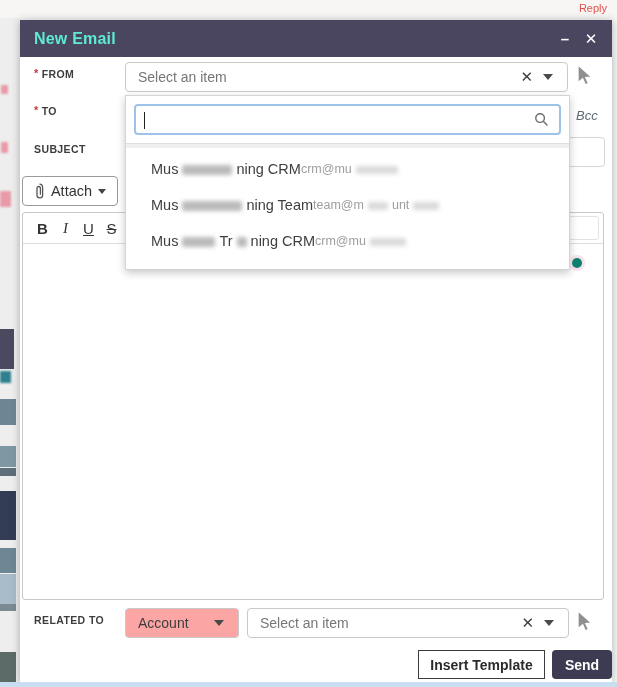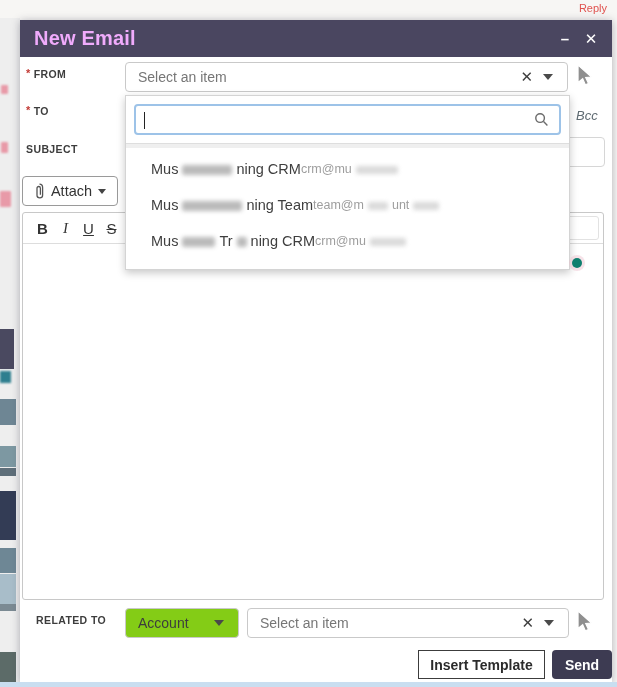--- a/index.html
+++ b/index.html
@@ -15,37 +15,37 @@
   .left-strip{position:absolute;left:0;top:18px;width:20px;height:669px;background:#eeeeee;}
   .frag{position:absolute;}
   .reply-link{position:absolute;top:2px;right:10px;font-size:11px;color:var(--reply-red);padding-left:8px;}
   .bottom-strip{position:absolute;left:0;top:682px;width:617px;height:5px;background:var(--bottom-strip);z-index:40;}
 
   
   .modal{position:absolute;left:20px;top:20px;width:592px;height:662px;background:#fff;
          box-shadow:0 1px 8px rgba(40,40,60,.35);}
   .modal-header{position:absolute;left:0;top:0;width:592px;height:37px;background:var(--header-bg);
                 display:flex;align-items:center;}
-  .modal-title{color:#f0abfc;font-size:20px;font-weight:600;padding-left:14px;letter-spacing:.2px;}
+  .modal-title{color:#5eead4;font-size:16px;font-weight:600;padding-left:14px;letter-spacing:.2px;}
   .win-btn{position:absolute;top:0;height:37px;width:26px;color:#fff;display:flex;align-items:center;
            justify-content:center;font-size:15px;cursor:pointer;}
   .btn-min{right:34px;font-weight:700;}
   .btn-close{right:8px;font-weight:700;}
 
-  .field-label{position:absolute;font-size:10.5px;font-weight:700;color:#3d3d3d;letter-spacing:.4px;white-space:nowrap;}
+  .field-label{position:absolute;font-size:10.5px;font-weight:700;color:#3d3d3d;letter-spacing:.4px;white-space:nowrap;margin-left:8px;}
   .req{color:var(--accent-red);margin-right:3px;font-size:11px;vertical-align:1px;}
 
   .combo{position:absolute;background:#fff;border:1px solid #c9c9c9;border-radius:4px;height:30px;
          display:flex;align-items:center;}
   .combo .ph{color:#767676;font-size:14px;padding-left:12px;flex:1;white-space:nowrap;overflow:hidden;}
   .combo .clear-x{color:#3f3f3f;font-size:15px;padding:0 10px;cursor:pointer;}
   .combo .caret{width:0;height:0;border-left:5px solid transparent;border-right:5px solid transparent;
                 border-top:6px solid #4a4a4a;margin-right:14px;cursor:pointer;}
 
-  .select{position:absolute;background:#84cc16;border:1px solid #c9c9c9;border-radius:4px;height:30px;
+  .select{position:absolute;background:#fca5a5;border:1px solid #c9c9c9;border-radius:4px;height:30px;
           display:flex;align-items:center;justify-content:space-between;cursor:pointer;}
   .select .val{color:#3d3d3d;font-size:14px;padding-left:12px;}
   .select .caret{width:0;height:0;border-left:5px solid transparent;border-right:5px solid transparent;
                  border-top:6px solid #4a4a4a;margin-right:14px;}
 
   .pointer-icon{position:absolute;width:18px;height:22px;}
 
   .bcc{position:absolute;left:556px;top:88px;font-size:13px;color:#5f6b72;cursor:pointer;font-style:italic;}
   .subject-input{position:absolute;left:105px;top:117px;width:480px;height:30px;border:1px solid #d6d6d6;
                  border-radius:4px;background:#fff;font-size:14px;padding:0 10px;color:#333;}
@@ -85,21 +85,21 @@
   .dd-name{font-size:14.5px;color:#3f3f3f;}
   .dd-email{font-size:12.5px;color:#9e9e9e;margin-left:0;}
   .blob{display:inline-block;height:10px;border-radius:2px;background:#777;opacity:.5;
         filter:blur(2px);margin:0 4px;vertical-align:-1px;}
   .dd-email .blob{background:#b5b5b5;height:8px;}
 
   .teal-dot{position:absolute;left:572px;top:258px;width:10px;height:10px;border-radius:50%;
             background:var(--dot-teal);box-shadow:0 0 0 3px rgba(235,190,205,.45);z-index:30;}
 
   
-  .related-label{left:16px;top:594px;}
+  .related-label{left:6px;top:594px;}
   .account-select{left:105px;top:588px;width:114px;}
   .related-combo{left:227px;top:588px;width:322px;}
   .insert-btn{position:absolute;left:398px;top:630px;width:127px;height:29px;background:#fff;
               border:1px solid #3c3c3c;border-radius:0;font-weight:700;font-size:14px;color:#2b2b2b;
               display:flex;align-items:center;justify-content:center;cursor:pointer;font-family:inherit;}
   .send-btn{position:absolute;left:532px;top:630px;width:60px;height:29px;background:var(--send-bg);
             border:none;border-radius:4px;color:#fff;font-weight:700;font-size:14px;
             display:flex;align-items:center;justify-content:center;cursor:pointer;font-family:inherit;}
 
   .pink-frag{background:#e89aa8;filter:blur(1px);border-radius:1px;}

